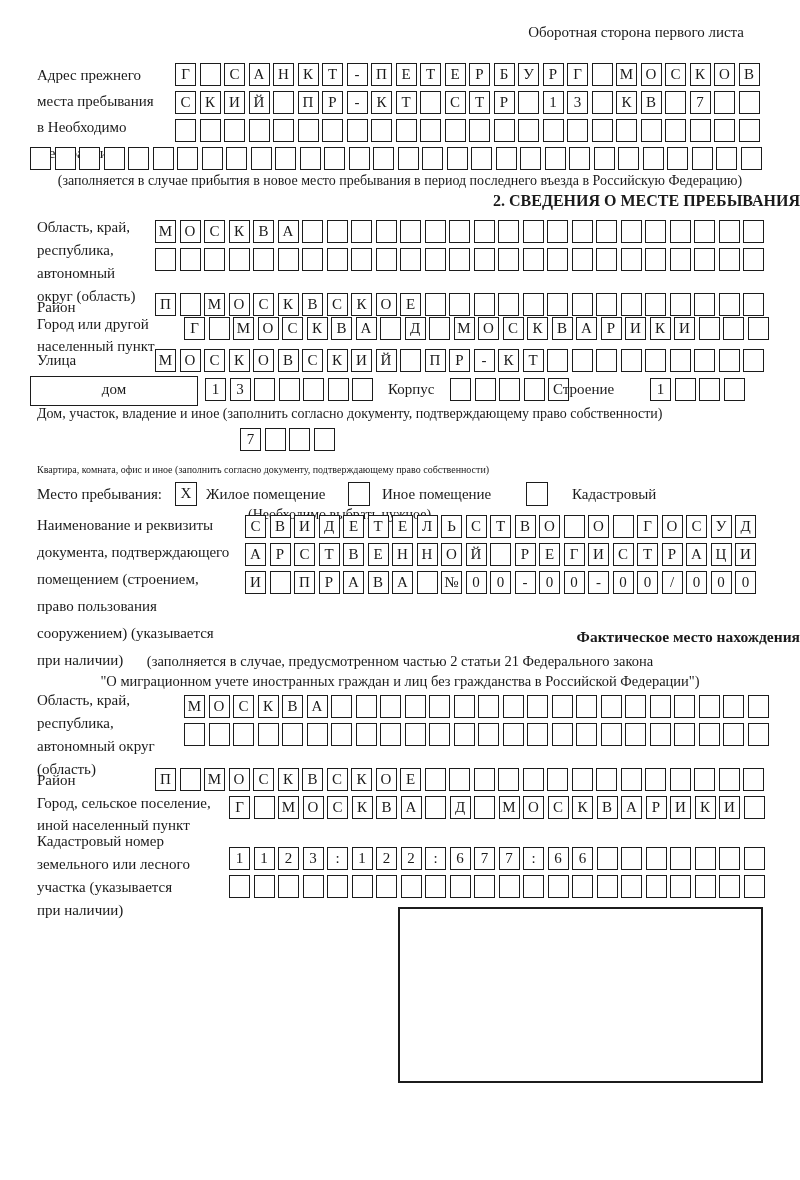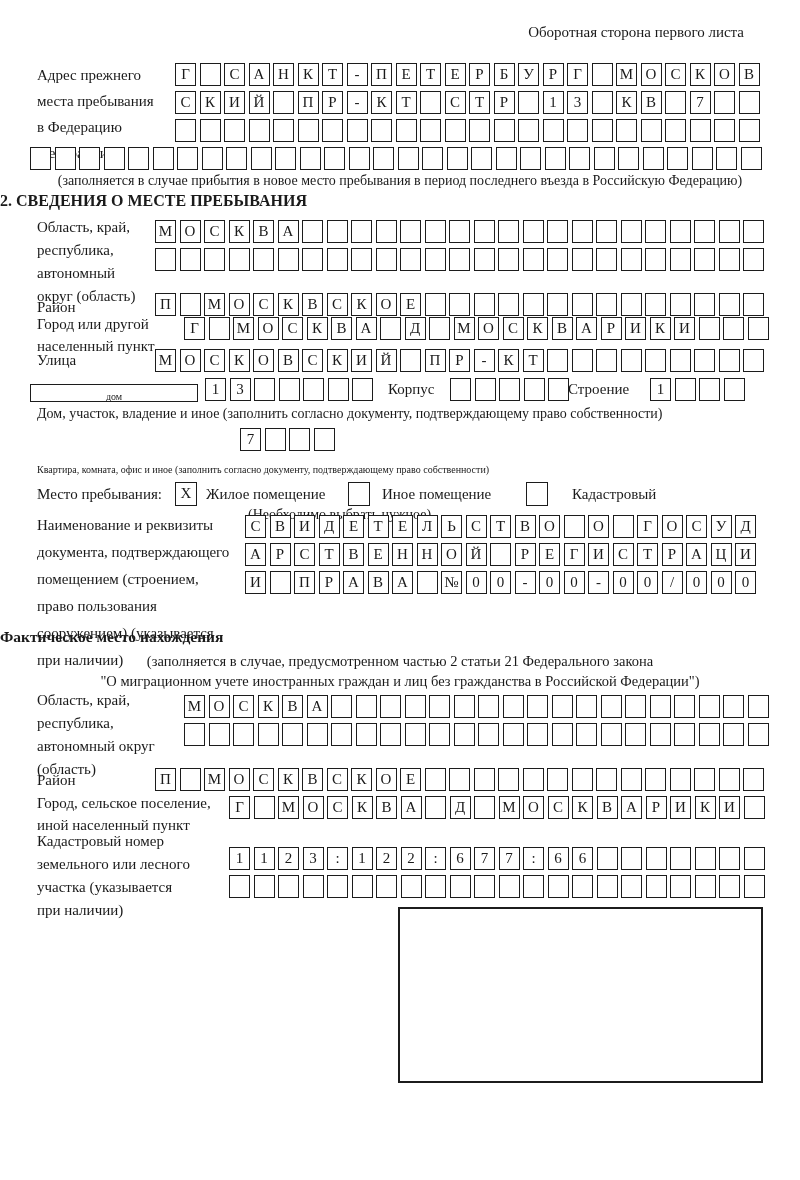--- a/index.html
+++ b/index.html
@@ -18,40 +18,40 @@
   }
   
   .t{position:absolute;font-size:15px;white-space:nowrap;text-align:center;}
   .lbl{position:absolute;left:37px;font-size:15px;}
   .lbl .line{white-space:nowrap;}
   .lh26 .line{line-height:26px;}
   .lh23 .line{line-height:23px;}
   .lh22 .line{line-height:22px;}
   .lh27 .line{line-height:27px;}
   .note{position:absolute;left:0;width:800px;text-align:center;font-size:14px;white-space:nowrap;}
-  .title{position:absolute;left:0;width:800px;text-align:left;font-weight:bold;font-size:16px;}
+  .title{position:absolute;left:0;width:800px;text-align:right;font-weight:bold;font-size:16px;}
   .boxlabel{
-    position:absolute;box-sizing:border-box;height:18px;border:1.7px solid #1c1c1c;
-    text-align:center;font-size:10px;line-height:24px;background:#fff;margin-top:8px;
+    position:absolute;box-sizing:border-box;height:30px;border:1.7px solid #1c1c1c;
+    text-align:center;font-size:15px;line-height:24px;background:#fff;
   }
   .cb{position:absolute;width:22px;height:24px;flex:none;line-height:21px;font-size:15px;}
   .stampbox{position:absolute;box-sizing:border-box;border:2px solid #1c1c1c;background:#fff;}
   .caption{position:absolute;text-align:center;font-size:14px;line-height:19px;}
 </style>
 </head>
 <body>
 
 <div class="page">
 
   <div class="t" style="right:56px;top:24px;">Оборотная сторона первого листа</div>
 
   <div class="lbl lh26" style="top:62px;">
       <div class="line">Адрес прежнего</div>
       <div class="line">места пребывания</div>
-      <div class="line">в Федерацию</div>
+      <div class="line">в Необходимо</div>
       <div class="line">Федерации</div>
     </div>
   <div class="cellrow" style="left:175px;top:63px;">
       <span class="cell">Г</span>
       <span class="cell"></span>
       <span class="cell">С</span>
       <span class="cell">А</span>
       <span class="cell">Н</span>
       <span class="cell">К</span>
       <span class="cell">Т</span>
@@ -322,21 +322,21 @@
       <span class="cell"></span>
     </div>
   <div class="t" style="left:388px;top:381px;">Корпус</div>
   <div class="cellrow" style="left:450px;top:378px;">
       <span class="cell"></span>
       <span class="cell"></span>
       <span class="cell"></span>
       <span class="cell"></span>
       <span class="cell"></span>
     </div>
-  <div class="t" style="left:568px;top:381px;">Строение</div>
+  <div class="t" style="left:553px;top:381px;">Строение</div>
   <div class="cellrow" style="left:650px;top:378px;">
       <span class="cell">1</span>
       <span class="cell"></span>
       <span class="cell"></span>
       <span class="cell"></span>
     </div>
   <div class="t" style="left:37px;top:406px;font-size:14px;">Дом, участок, владение и иное (заполнить согласно документу, подтверждающему право собственности)</div>
 
   <div class="cellrow" style="left:240px;top:428px;">
       <span class="cell">7</span>

